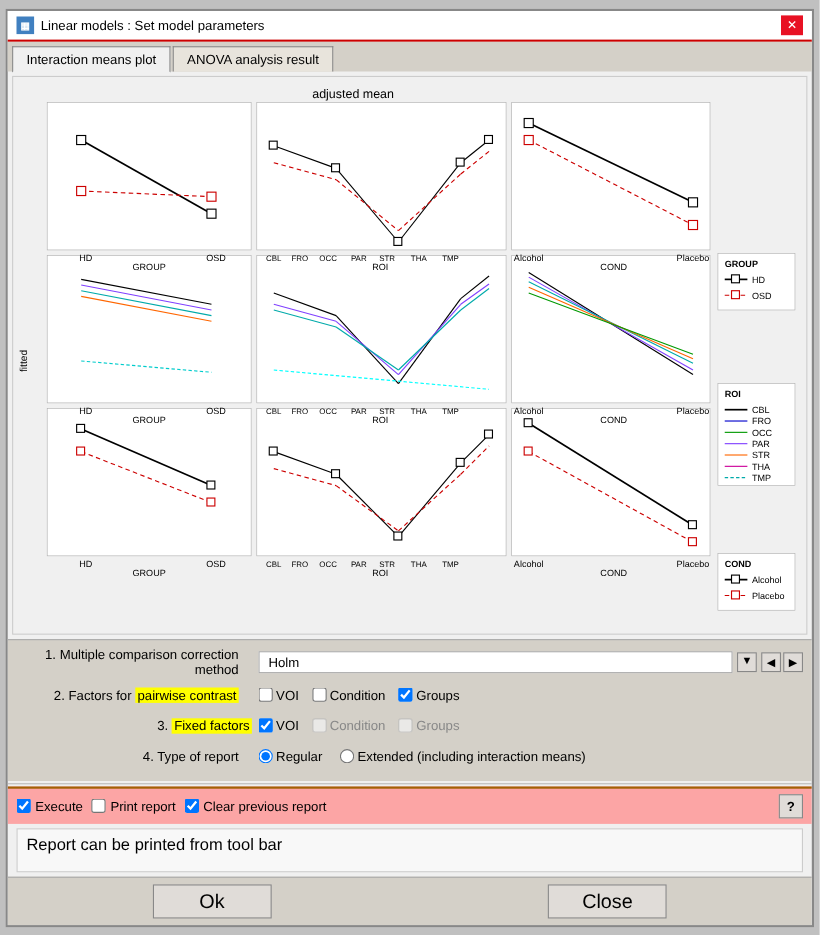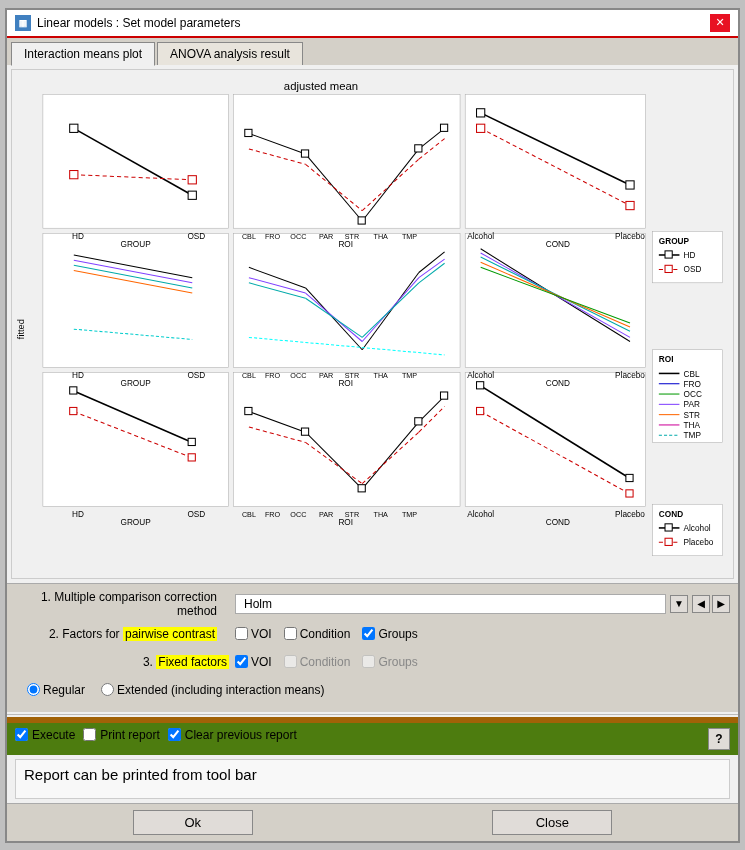--- a/index.html
+++ b/index.html
@@ -165,36 +165,35 @@
       gap: 3px;
     }
     .highlight-yellow {
       background: yellow;
       padding: 0 2px;
     }
     .radio-group {
       display: flex;
       align-items: center;
       gap: 16px;
-      margin-left: 12px;
     }
     .radio-item {
       display: flex;
       align-items: center;
       gap: 3px;
     }
     .grayed {
       color: #888;
     }
     .bottom-bar {
-      background: #4d7c0f;
-      border-top: 6px solid #a16207;
+      background: #fca5a5;
+      border-top: 2px solid #a16207;
       padding: 5px 8px;
       display: flex;
-      align-items: flex-start;
+      align-items: center;
       gap: 8px;
     }
     .bottom-execute {
       display: flex;
       align-items: center;
       gap: 4px;
     }
     .help-btn {
       margin-left: auto;
       width: 22px;
@@ -217,26 +216,26 @@
     }
     .footer-buttons {
       display: flex;
       justify-content: space-around;
       padding: 6px 8px;
       background: #d4d0c8;
       border-top: 1px solid #aaa;
       gap: 4px;
     }
     .footer-btn {
-      width: 120px;
+      width: 108px;
       padding: 4px;
       background: #e0dcd8;
       border: 1px solid #888;
       cursor: pointer;
-      font-size: 13px;
+      font-size: 18px;
       text-align: center;
     }
     .separator {
       border: none;
       border-top: 1px solid #bbb;
       margin: 2px 0;
     }
   </style>
 </head>
 <body>
@@ -500,20 +499,21 @@
             <span class="grayed">Condition</span>
           </div>
           <div class="checkbox-item grayed">
             <input type="checkbox" disabled="" style="">
             <span class="grayed">Groups</span>
           </div>
         </div>
       </div>
 
       <div class="control-row">
+        <div class="control-label-wide">4. Type of report</div>
         <div class="radio-group">
           <div class="radio-item">
             <input type="radio" name="reporttype" checked="" style="">
             <span>Regular</span>
           </div>
           <div class="radio-item">
             <input type="radio" name="reporttype" style="">
             <span>Extended (including interaction means)</span>
           </div>
         </div>

